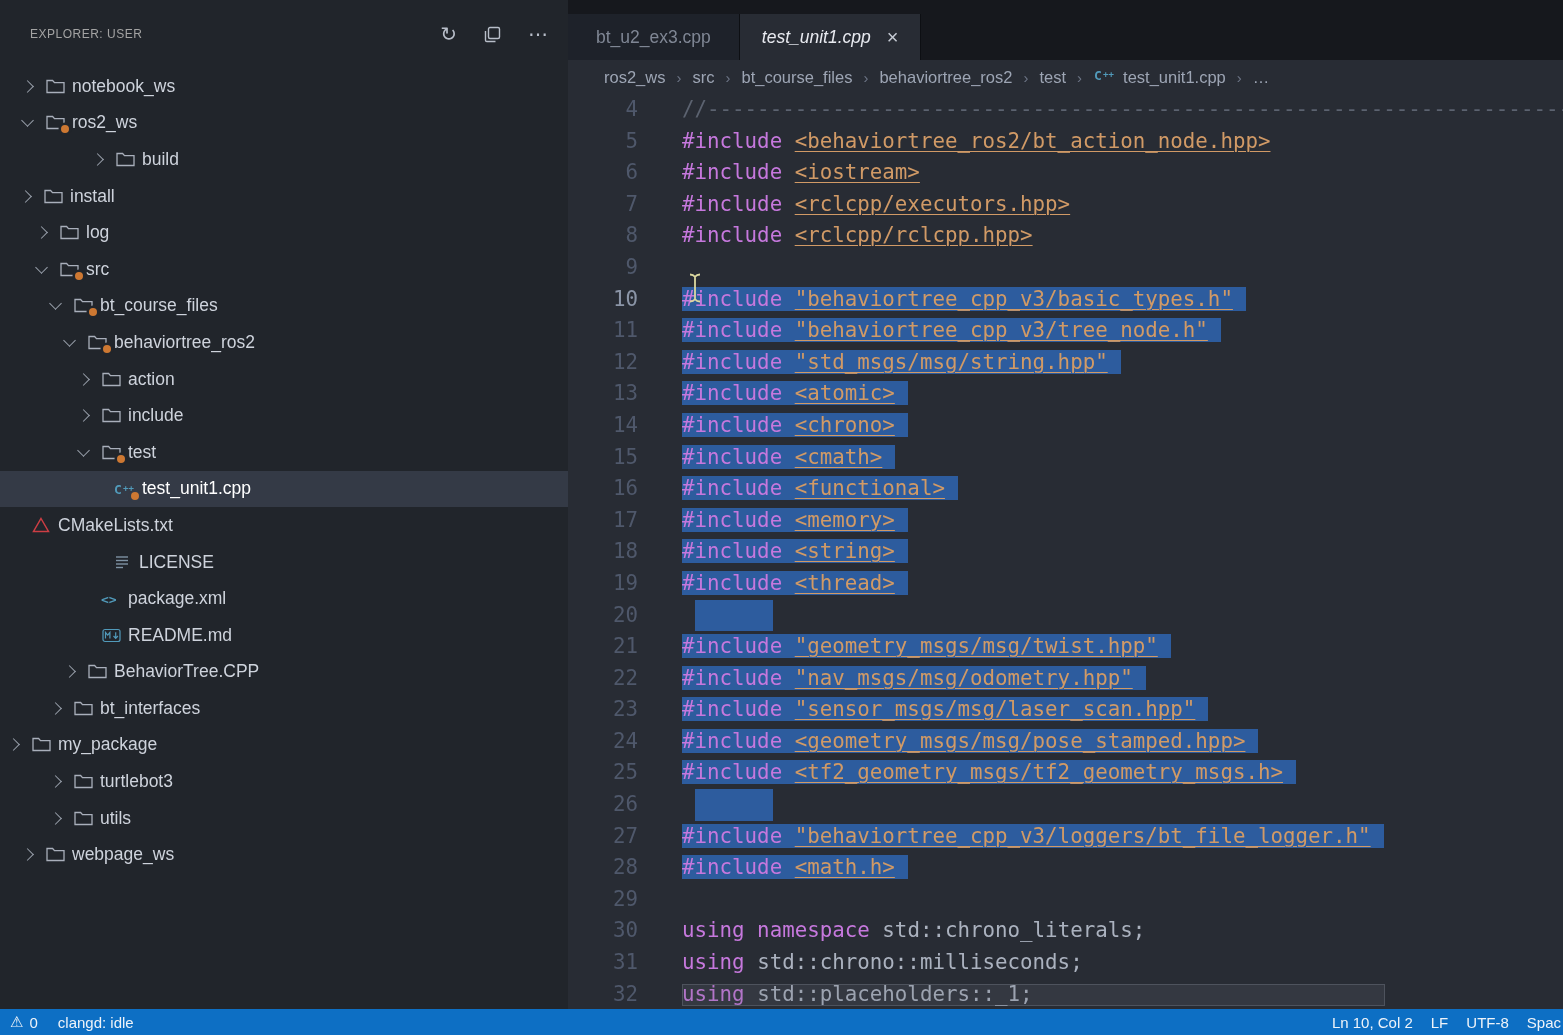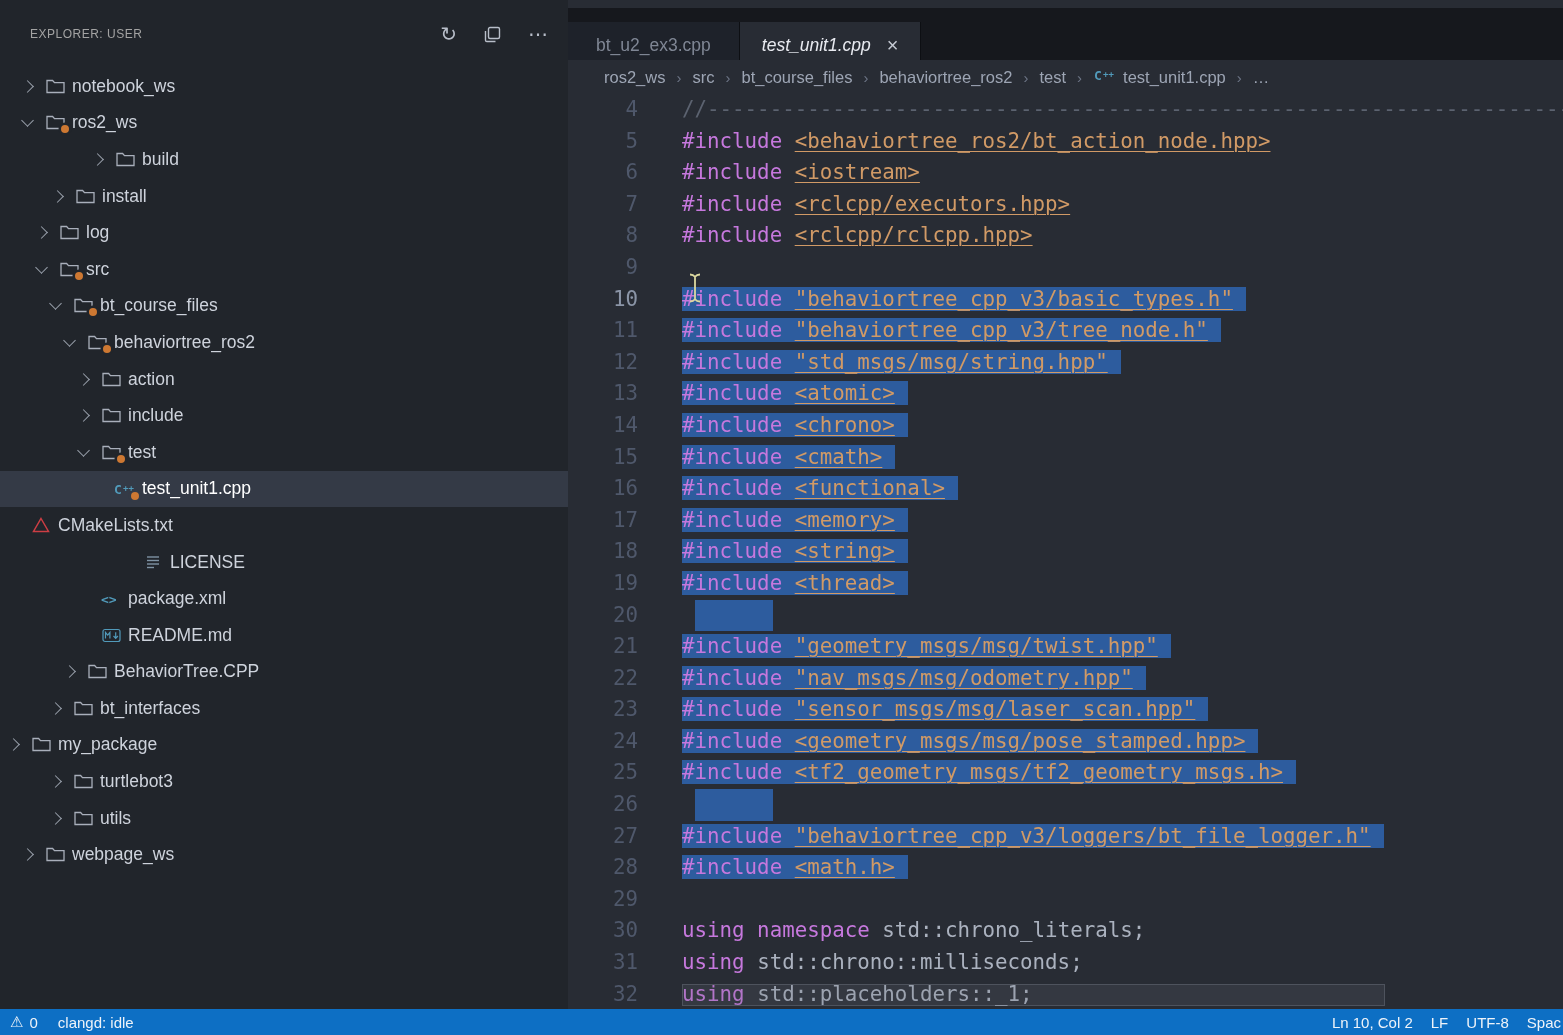--- a/index.html
+++ b/index.html
@@ -17,21 +17,21 @@
   .chevbox{width:26px;display:flex;justify-content:center;flex:none;}
   .chev{width:8px;height:8px;border-right:1.7px solid #9aa1ad;border-bottom:1.7px solid #9aa1ad;}
   .chev.right{transform:rotate(-45deg);}
   .chev.down{transform:rotate(45deg);margin-top:-4px;}
   .ibox{width:30px;display:flex;justify-content:center;position:relative;flex:none;}
   .dot{position:absolute;right:1px;bottom:-3px;width:8px;height:8px;border-radius:50%;background:var(--mod-dot);box-shadow:0 0 0 2.5px var(--bg-sidebar);}
   .trow.selected .dot{box-shadow:0 0 0 2.5px var(--row-selected);}
   .tlabel{margin-left:2px;}
 
   
-  .tabstrip{position:absolute;left:568px;top:8px;width:995px;height:60px;background:var(--bg-tabstrip);display:flex;align-items:flex-end;}
+  .tabstrip{position:absolute;left:568px;top:0;width:995px;height:60px;background:var(--bg-tabstrip);display:flex;align-items:flex-end;}
   .tab{height:46px;display:flex;align-items:center;padding:0 28px;font-size:17.5px;background:var(--bg-tab-inactive);color:var(--tab-dim-text);border-right:1px solid #0d0f13;cursor:pointer;}
   .tab.active{background:var(--bg-tab-active);color:var(--bright-text);font-style:italic;padding:0 22px;}
   .tab .close{margin-left:16px;font-size:20px;line-height:18px;color:#c6cbd4;font-style:normal;cursor:pointer;}
 
   
   .crumbs{position:absolute;left:568px;top:60px;width:995px;height:34px;background:var(--bg-editor);display:flex;align-items:center;padding-left:36px;font-size:16.5px;color:var(--crumb-text);gap:11px;white-space:nowrap;}
   .crumb{cursor:pointer;display:flex;align-items:center;gap:6px;}
   .csep{color:#6d7586;font-size:15px;}
 
   
@@ -103,21 +103,21 @@
           <span class="chevbox">
             <span class="chev right"></span>
           </span>
           <span class="ibox">
             <svg width="19" height="15" viewBox="0 0 19 15">
               <path d="M1 1.5 h5.6 l1.9 2.2 H18 V13.5 H1 Z" fill="none" stroke="#a9afbb" stroke-width="1.3"></path>
             </svg>
           </span>
           <span class="tlabel">build</span>
         </div>
-        <div class="trow" style="padding-left: 44px;">
+        <div class="trow" style="padding-left: 12px;">
           <span class="chevbox">
             <span class="chev right"></span>
           </span>
           <span class="ibox">
             <svg width="19" height="15" viewBox="0 0 19 15">
               <path d="M1 1.5 h5.6 l1.9 2.2 H18 V13.5 H1 Z" fill="none" stroke="#a9afbb" stroke-width="1.3"></path>
             </svg>
           </span>
           <span class="tlabel">install</span>
         </div>
@@ -215,21 +215,21 @@
         </div>
         <div class="trow" style="">
           <span class="chevbox"></span>
           <span class="ibox">
             <svg width="18" height="16" viewBox="0 0 18 16">
               <path d="M9 1.5 L16.5 14.5 H1.5 Z" fill="none" stroke="#cc3e44" stroke-width="1.5"></path>
             </svg>
           </span>
           <span class="tlabel">CMakeLists.txt</span>
         </div>
-        <div class="trow" style="padding-left: 112px;">
+        <div class="trow" style="padding-left: 81px;">
           <span class="chevbox"></span>
           <span class="ibox">
             <svg width="16" height="16" viewBox="0 0 16 16">
               <g stroke="#7f93a4" stroke-width="1.4">
                 <line x1="2" y1="3" x2="14" y2="3"></line>
                 <line x1="2" y1="6.5" x2="14" y2="6.5"></line>
                 <line x1="2" y1="10" x2="14" y2="10"></line>
                 <line x1="2" y1="13.5" x2="9" y2="13.5"></line>
               </g>
             </svg>

